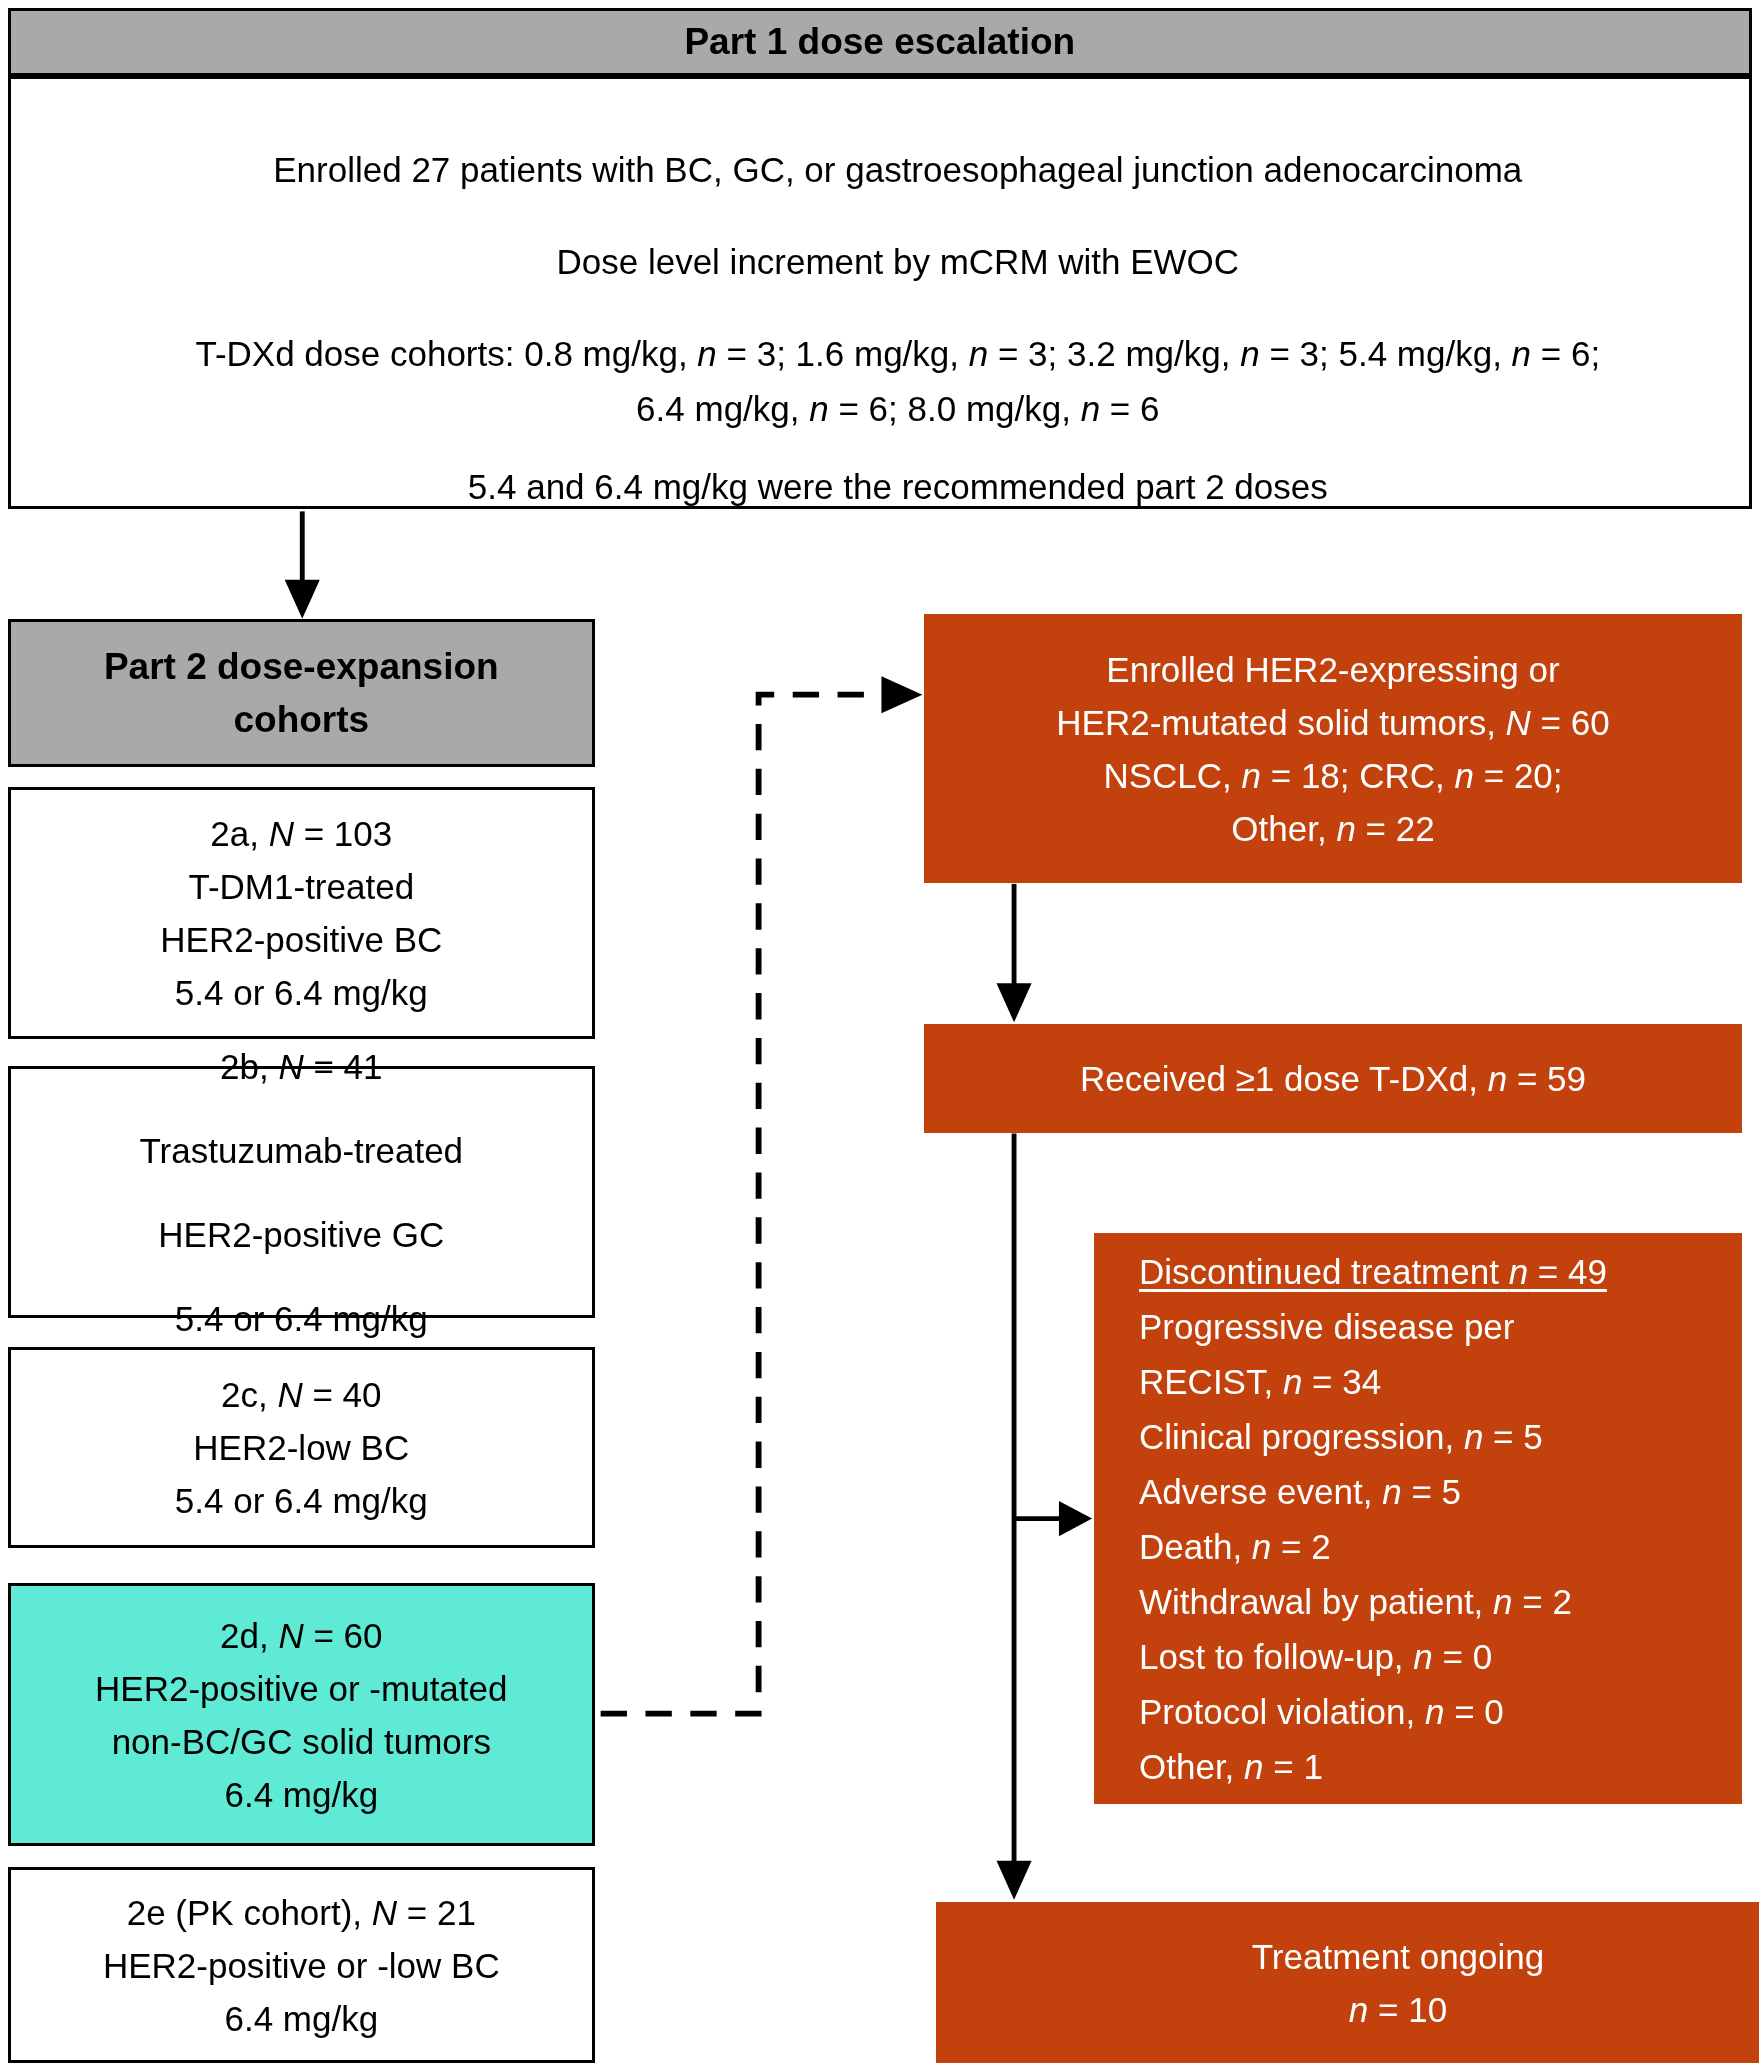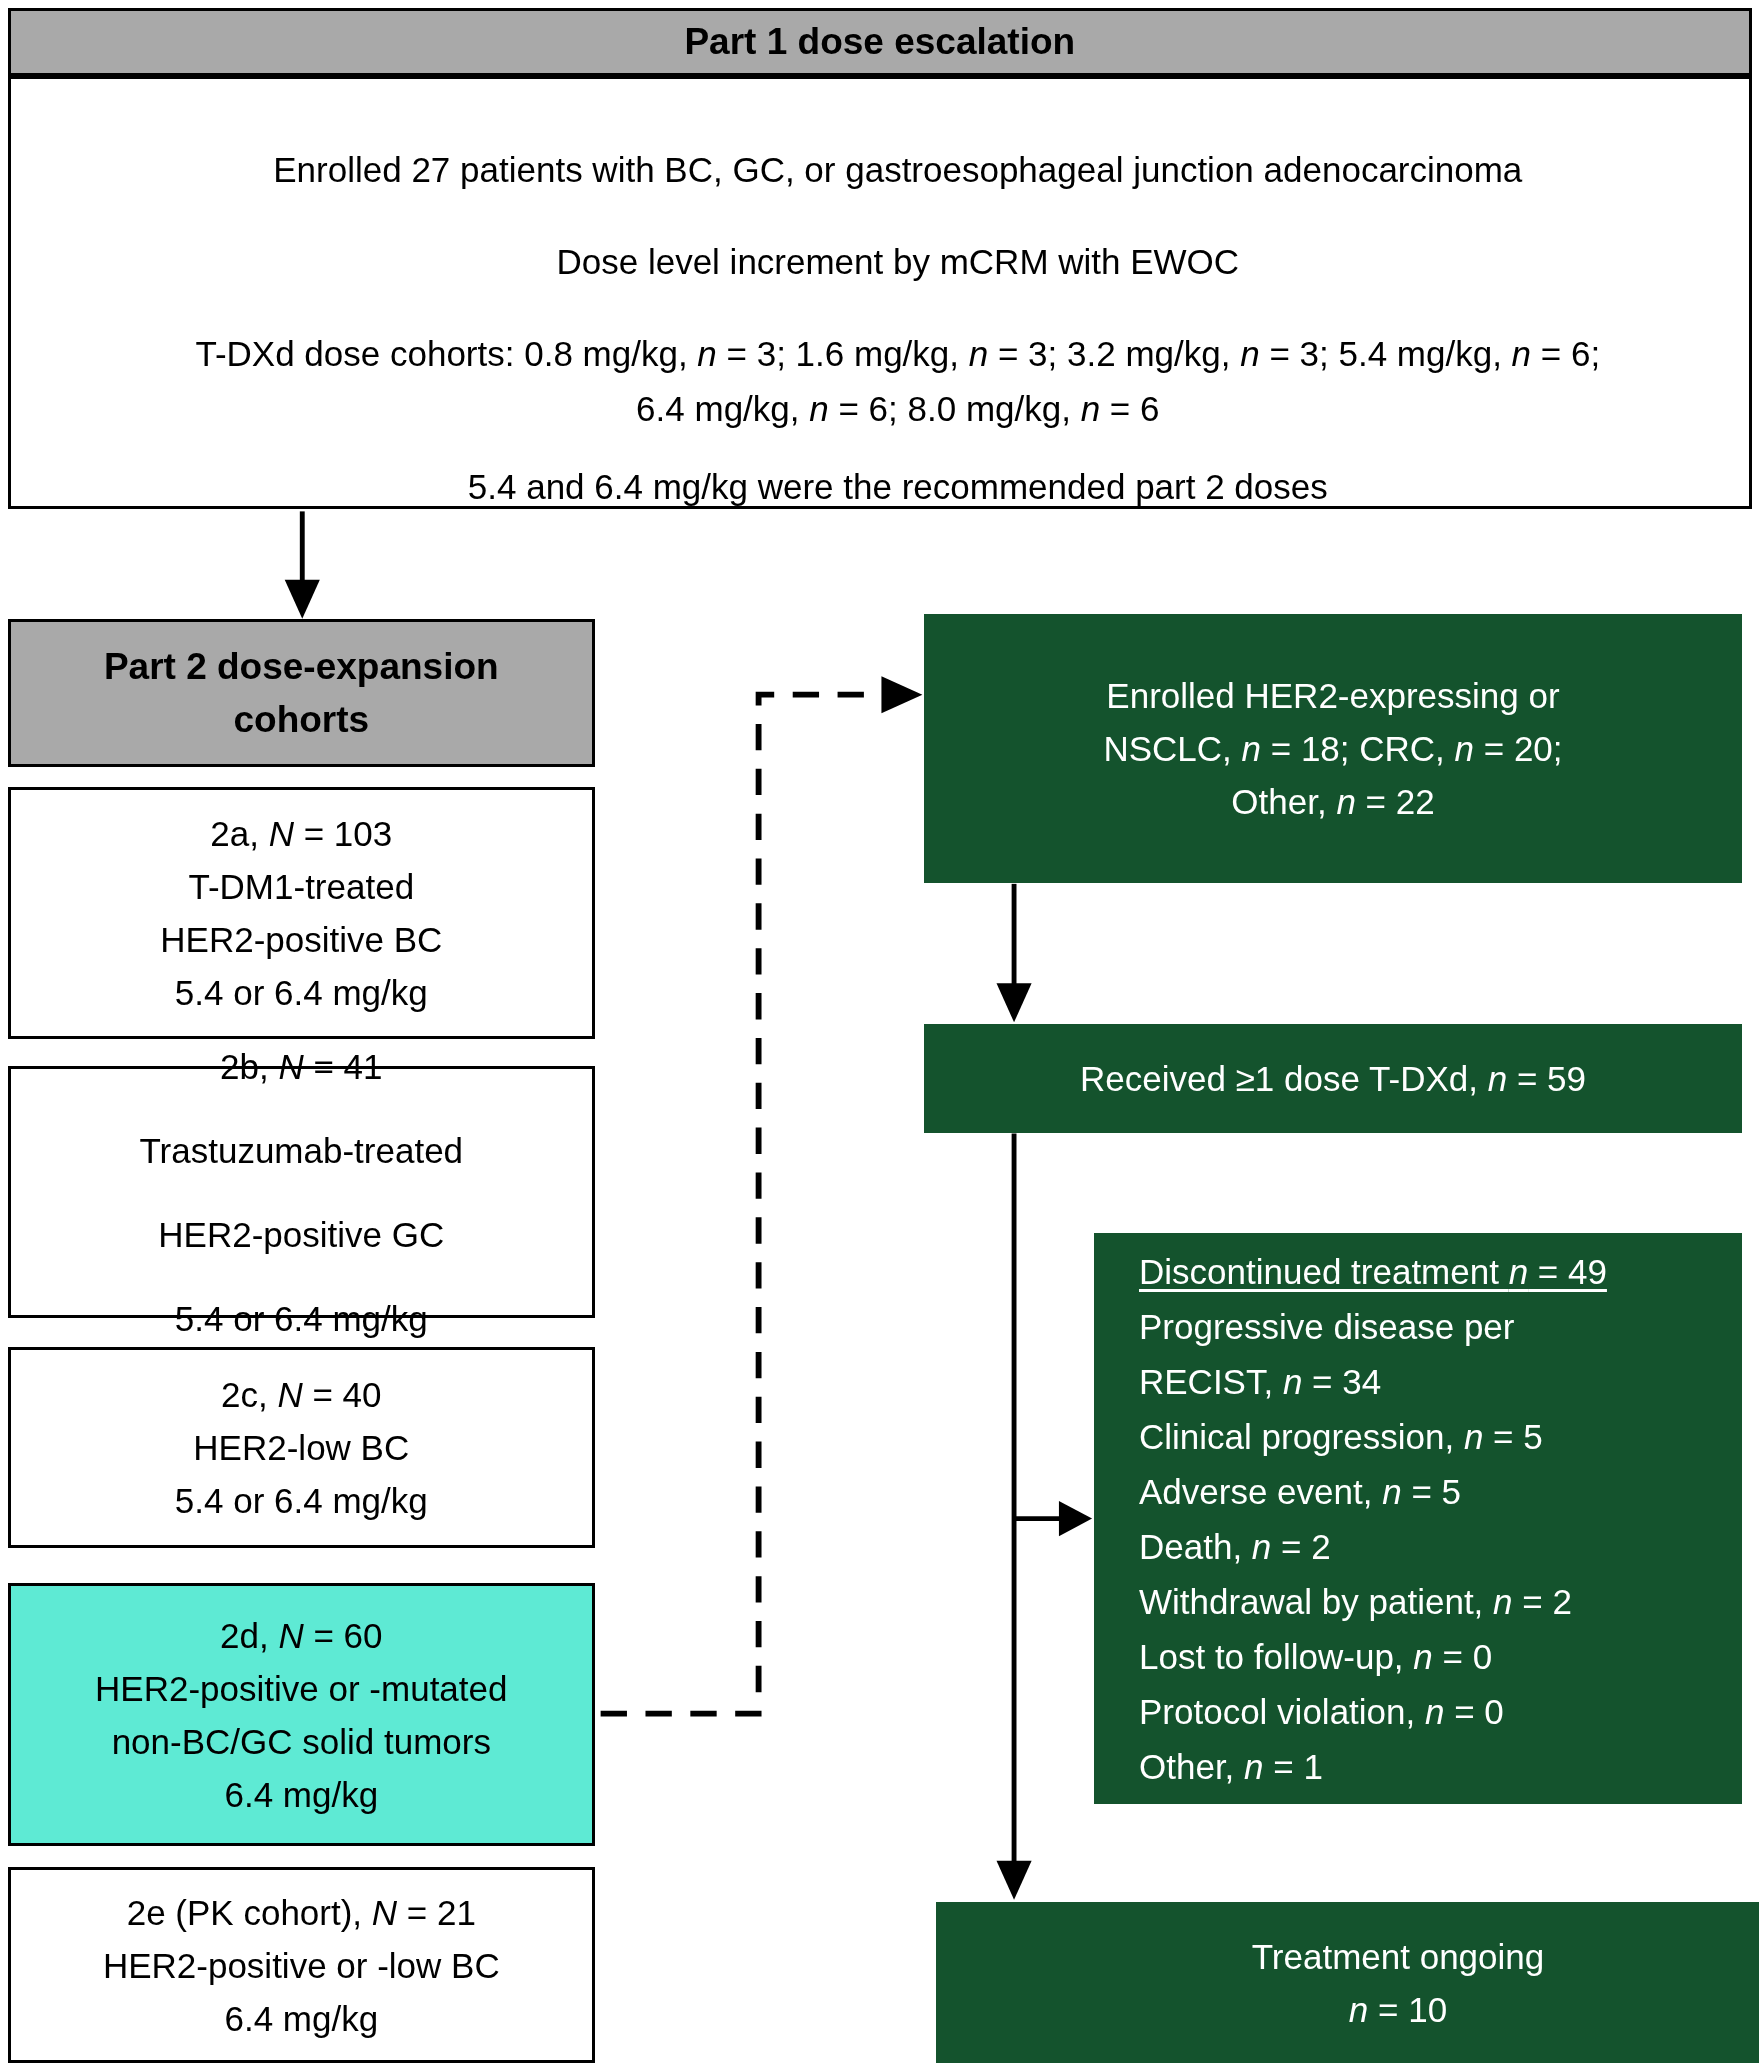--- a/index.html
+++ b/index.html
@@ -10,21 +10,21 @@
   .box{
     position:absolute;border:3.9px solid #000;box-sizing:border-box;
     display:flex;flex-direction:column;justify-content:center;align-items:center;
   }
   .line{font-size:35px;line-height:53px;white-space:nowrap;}
   .it{font-style:italic;}
   .un{text-decoration:underline;text-underline-offset:4.9px;}
   .gray{background:#a9a9a9;}
   .lightgray{background:#5eead4;}
   .whitebg{background:#ffffff;}
-  .blackbox{background:#14532d;color:#fff;border:none;}
+  .blackbox{background:#c2410c;color:#fff;border:none;}
 
   .p1h{left:7.8px;top:7.8px;width:1744px;height:68px;}
   .p1h .line{font-size:37px;font-weight:bold;}
   .p1b{left:7.8px;top:76px;width:1744px;height:433px;justify-content:flex-start;padding-top:37px;padding-left:36px;}
   .mtA{margin-top:27px;}
   .mtB{margin-top:39px;}
   .mtC{margin-top:2px;}
   .mtD{margin-top:25px;}
 
   .p2h{left:7.8px;top:619px;width:587px;height:148px;}
@@ -94,20 +94,21 @@
   </div>
 
   <div class="box whitebg c2e">
     <div class="line"><span>2e (PK cohort), </span><span class="it">N</span><span> = 21</span></div>
     <div class="line"><span>HER2-positive or -low BC</span></div>
     <div class="line"><span>6.4 mg/kg</span></div>
   </div>
 
   <div class="box blackbox enr">
     <div class="line"><span>Enrolled HER2-expressing or</span></div>
+    <div class="line"><span>HER2-mutated solid tumors, </span><span class="it">N</span><span> = 60</span></div>
     <div class="line"><span>NSCLC, </span><span class="it">n</span><span> = 18; CRC, </span><span class="it">n</span><span> = 20;</span></div>
     <div class="line"><span>Other, </span><span class="it">n</span><span> = 22</span></div>
   </div>
 
   <div class="box blackbox rec">
     <div class="line"><span>Received ≥1 dose T-DXd, </span><span class="it">n</span><span> = 59</span></div>
   </div>
 
   <div class="box blackbox disc">
     <div class="line"><span class="un">Discontinued treatment </span><span class="it un">n</span><span class="un"> = 49</span></div>

